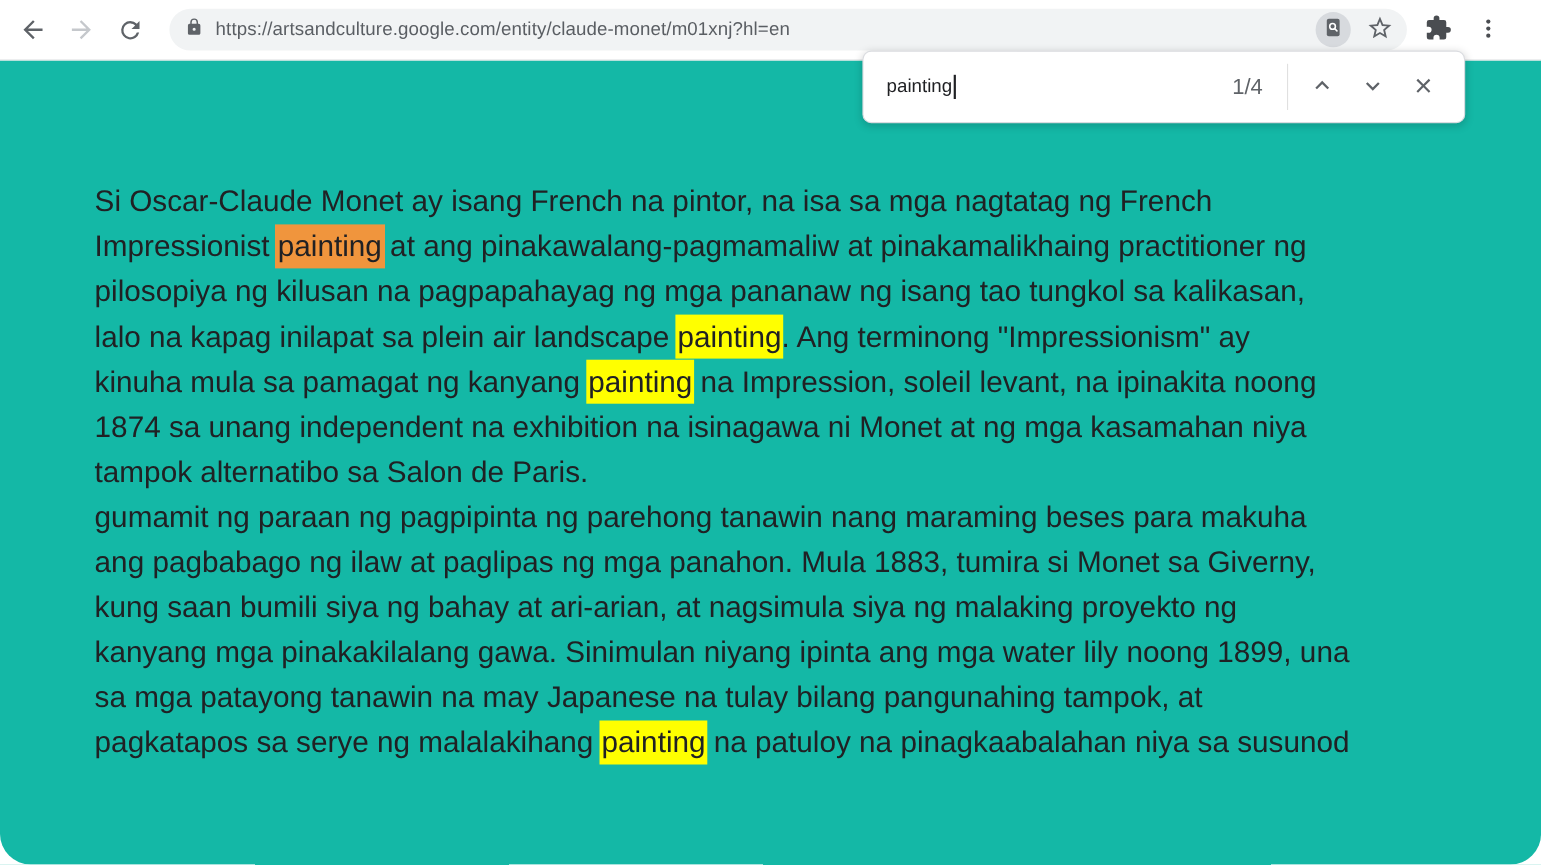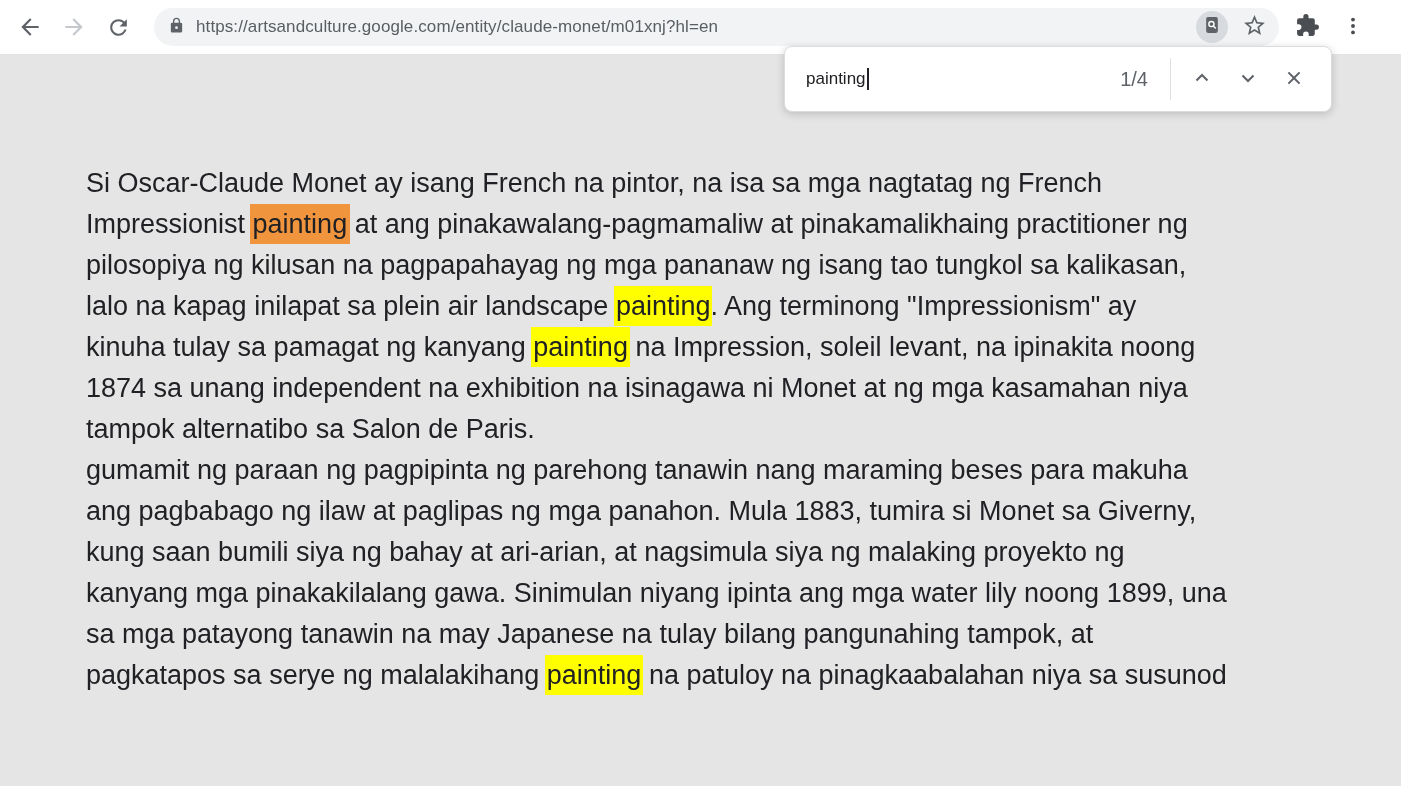--- a/index.html
+++ b/index.html
@@ -1,19 +1,19 @@
 <!DOCTYPE html>
 <html style="--hl-active: #F0953D; --hl-match: #FFFF00;"><head>
 <meta charset="utf-8">
 <style>
   * { margin: 0; padding: 0; box-sizing: border-box; }
   html, body { width: 1401px; height: 786px; overflow: hidden; background: #fff;
     font-family: "Liberation Sans", "DejaVu Sans", sans-serif; }
 
-  .browser { position: relative; width: 1401px; height: 786px; background: #e5e5e5; }
+  .browser { position: relative; width: 1401px; height: 786px; background: #14b8a6; border-radius: 28px; }
 
   
   .toolbar { position: relative; width: 100%; height: 55px; background: #fff;
     border-bottom: 1px solid #e2e3e4; display: flex; align-items: center; z-index: 1; }
   .tb-btn { background: none; border: none; width: 44px; height: 44px;
     display: flex; align-items: center; justify-content: center; cursor: pointer; flex: 0 0 auto; }
   .tb-btn svg { display: block; }
   #btn-back { margin-left: 8px; }
 
   .omnibox { margin-left: 14px; width: 1125px; height: 38px; background: #f1f3f4;
@@ -156,21 +156,21 @@
       </span>
     </button>
   </div>
 
   <div class="content">
       <div>
         <div class="line"><span>Si Oscar-Claude Monet ay isang French na pintor, na isa sa mga nagtatag ng French</span></div>
         <div class="line"><span>Impressionist </span><span class="hl-active">painting</span><span> at ang pinakawalang-pagmamaliw at pinakamalikhaing practitioner ng</span></div>
         <div class="line"><span>pilosopiya ng kilusan na pagpapahayag ng mga pananaw ng isang tao tungkol sa kalikasan,</span></div>
         <div class="line"><span>lalo na kapag inilapat sa plein air landscape </span><span class="hl-match">painting</span><span>. Ang terminong "Impressionism" ay</span></div>
-        <div class="line"><span>kinuha tulay sa pamagat ng kanyang </span><span class="hl-match">painting</span><span> na Impression, soleil levant, na ipinakita noong</span></div>
+        <div class="line"><span>kinuha mula sa pamagat ng kanyang </span><span class="hl-match">painting</span><span> na Impression, soleil levant, na ipinakita noong</span></div>
         <div class="line"><span>1874 sa unang independent na exhibition na isinagawa ni Monet at ng mga kasamahan niya</span></div>
         <div class="line"><span>tampok alternatibo sa Salon de Paris.</span></div>
       </div>
       <div>
         <div class="line"><span>gumamit ng paraan ng pagpipinta ng parehong tanawin nang maraming beses para makuha</span></div>
         <div class="line"><span>ang pagbabago ng ilaw at paglipas ng mga panahon. Mula 1883, tumira si Monet sa Giverny,</span></div>
         <div class="line"><span>kung saan bumili siya ng bahay at ari-arian, at nagsimula siya ng malaking proyekto ng</span></div>
         <div class="line"><span>kanyang mga pinakakilalang gawa. Sinimulan niyang ipinta ang mga water lily noong 1899, una</span></div>
         <div class="line"><span>sa mga patayong tanawin na may Japanese na tulay bilang pangunahing tampok, at</span></div>
         <div class="line"><span>pagkatapos sa serye ng malalakihang </span><span class="hl-match">painting</span><span> na patuloy na pinagkaabalahan niya sa susunod</span></div>

